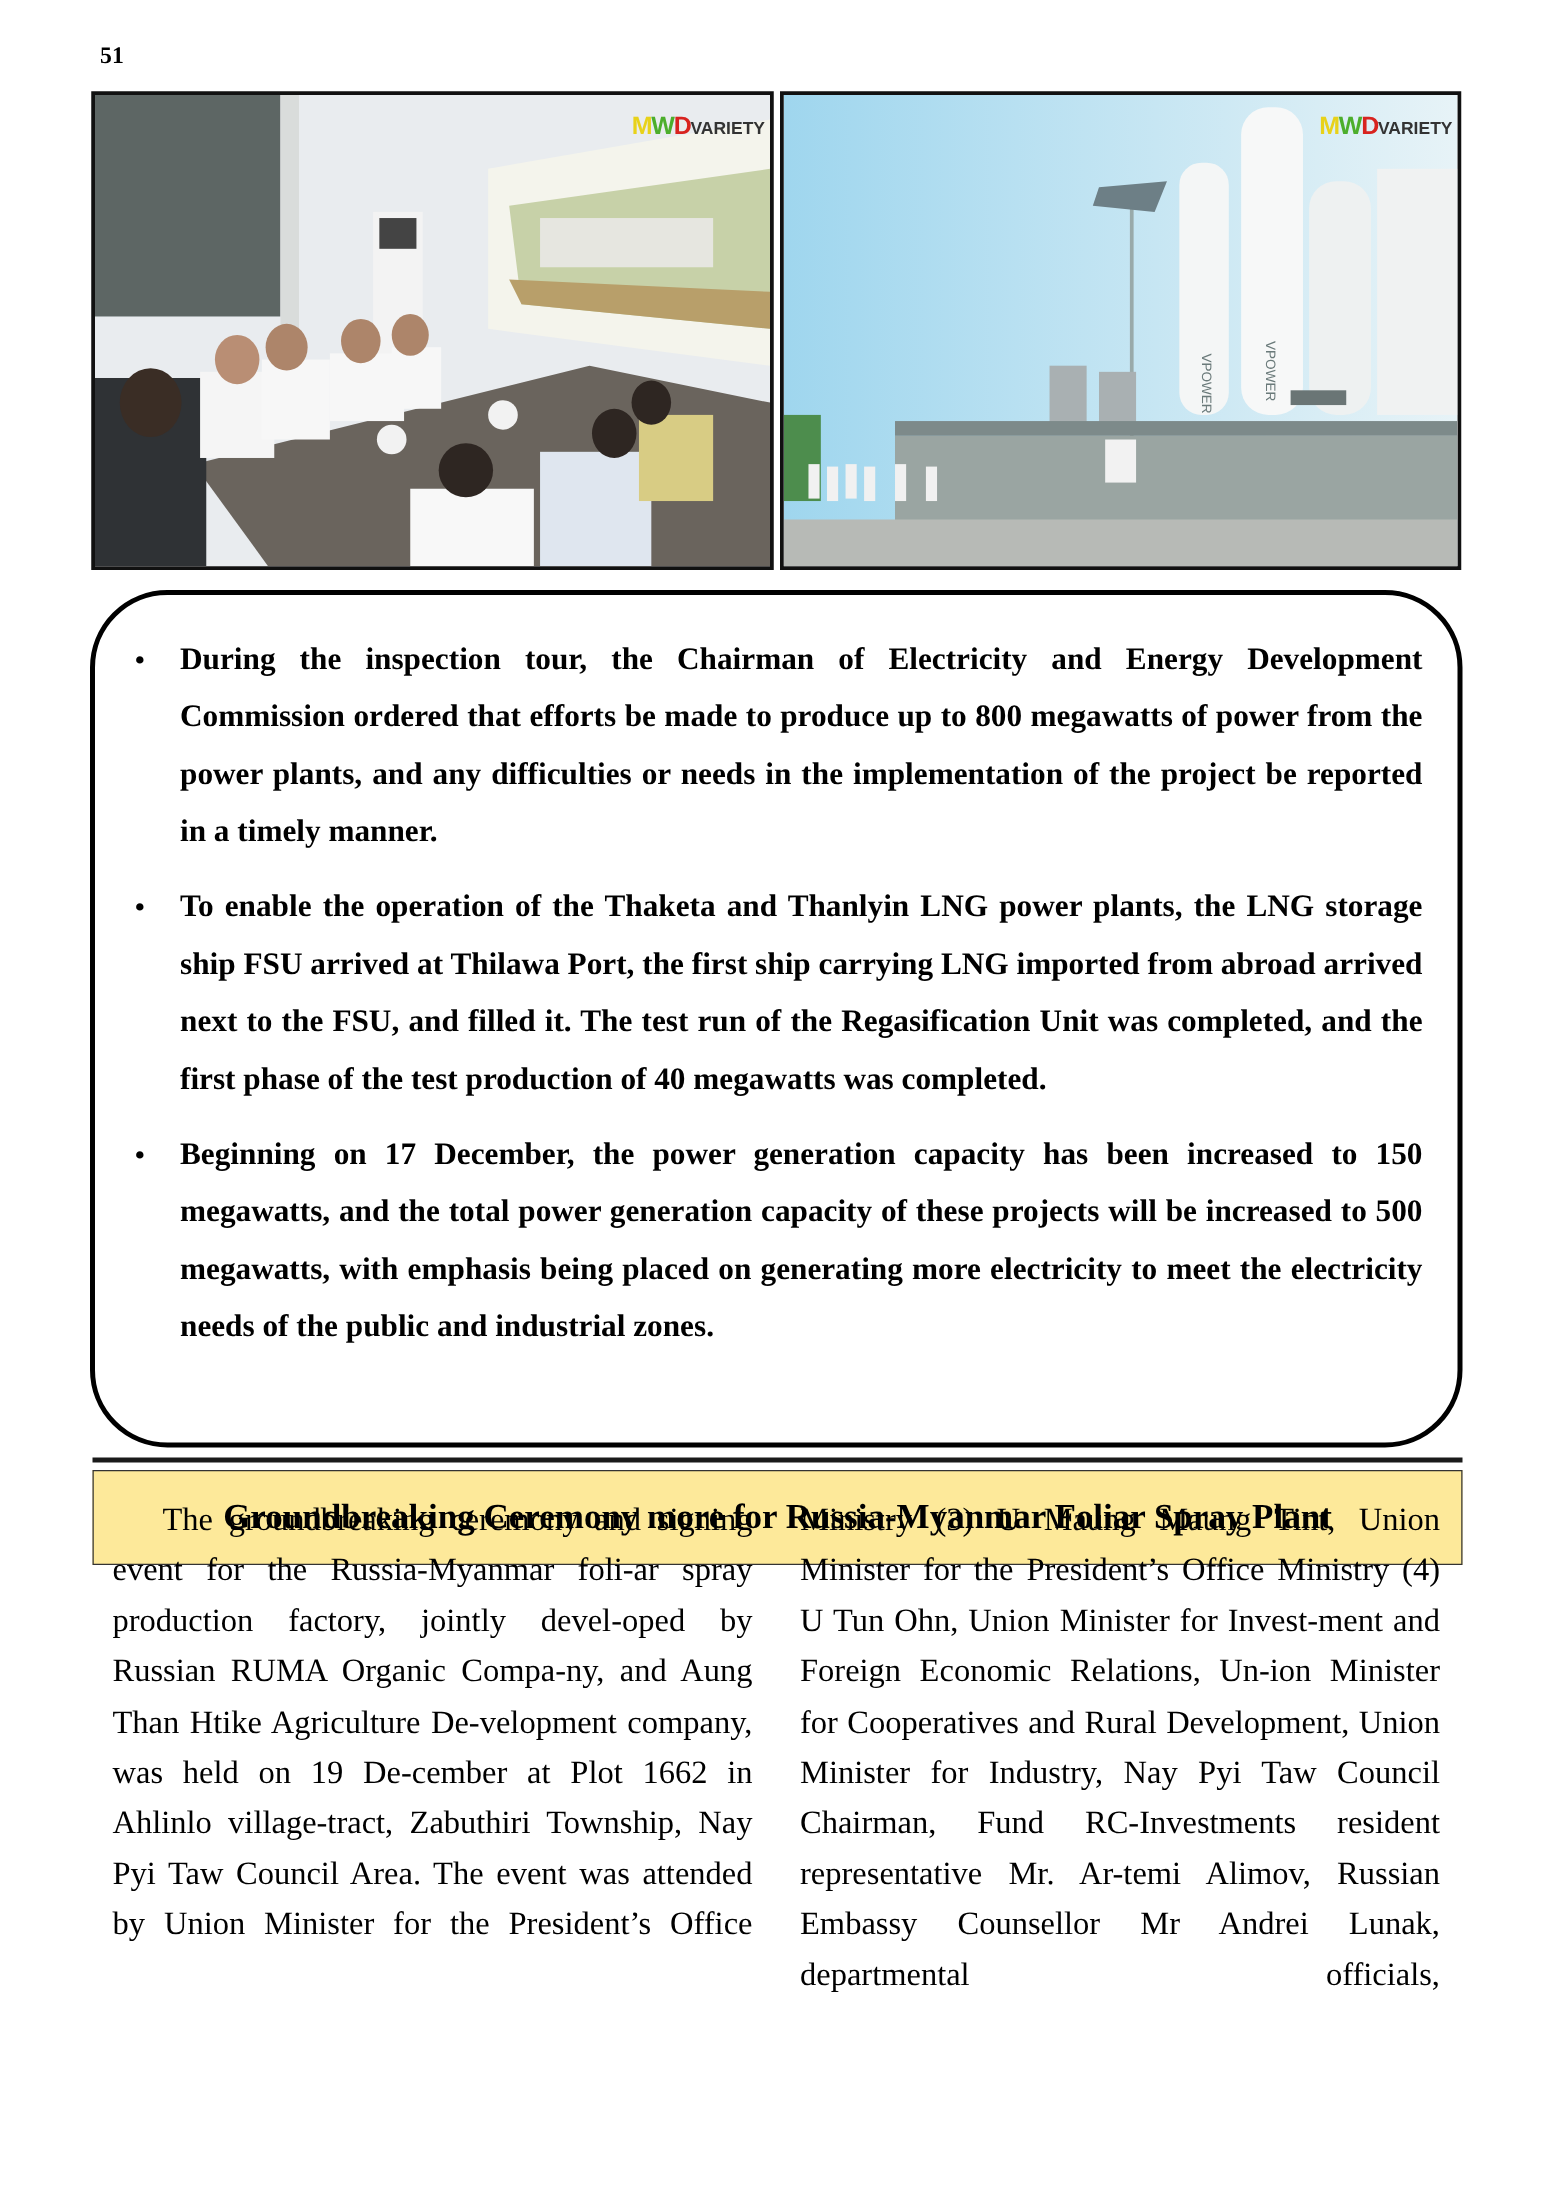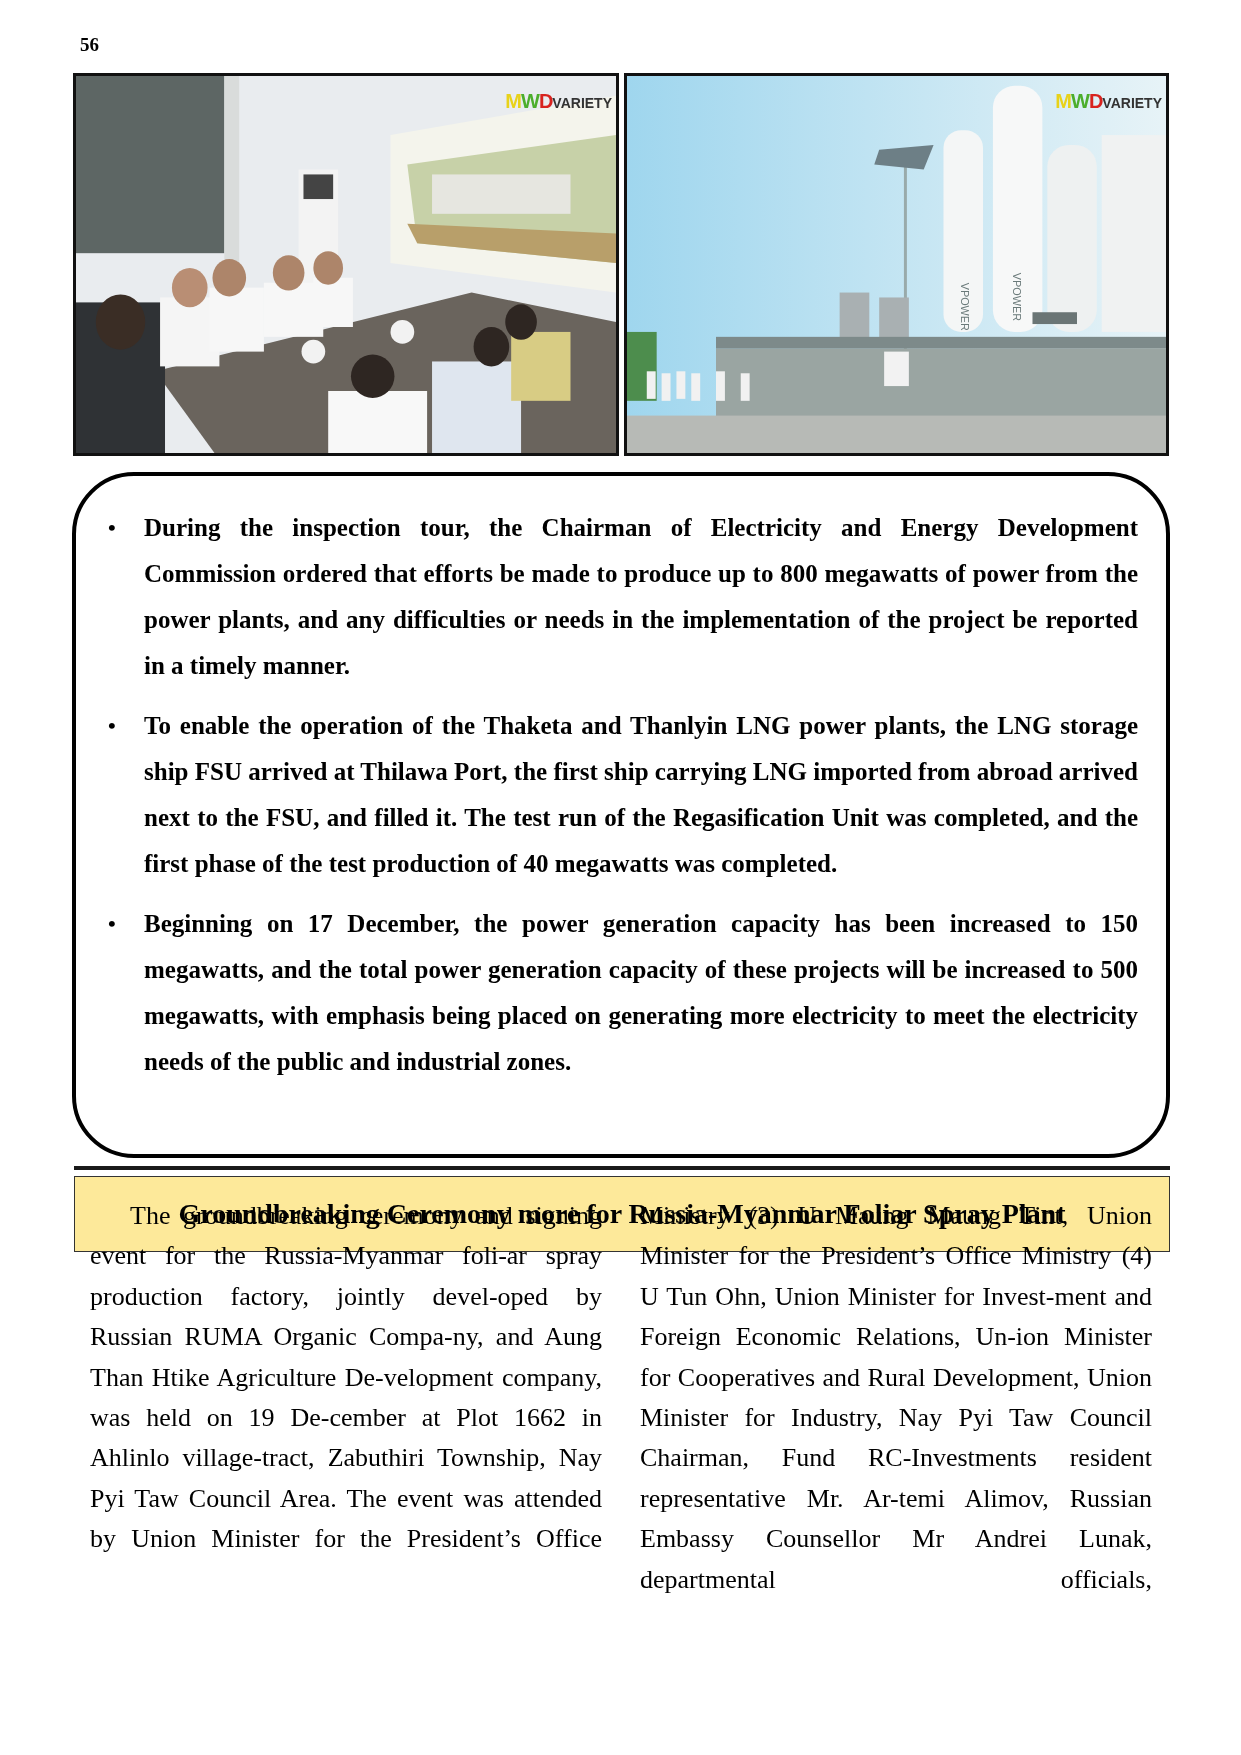--- a/index.html
+++ b/index.html
@@ -30,21 +30,21 @@
   .col { position: absolute; top: 1196px; width: 512px; font-family: "Liberation Serif", serif; font-size: 26px;
     line-height: 40.4px; text-align: justify; text-align-last: justify; }
   .col-left { left: 90px; }
   .col-right { left: 640px; }
   .col p { margin: 0; }
   .indent { text-indent: 40px; }
 </style>
 </head>
 <body>
 
-<div class="page-number">56</div>
+<div class="page-number">51</div>
 
 <div class="photo photo1">
   <svg viewBox="0 0 546 383" preserveAspectRatio="none">
     <rect x="0" y="0" width="546" height="383" fill="#e9ecef"></rect>
     <rect x="0" y="0" width="150" height="180" fill="#5d6664"></rect>
     <rect x="150" y="0" width="15" height="200" fill="#d9dcdb"></rect>
     <rect x="225" y="95" width="40" height="140" fill="#f3f3f3"></rect>
     <rect x="230" y="100" width="30" height="25" fill="#444"></rect>
     <polygon points="318,60 546,20 546,220 318,190" fill="#f4f4ec"></polygon>
     <polygon points="335,90 546,60 546,190 345,170" fill="#c7d1a8"></polygon>

